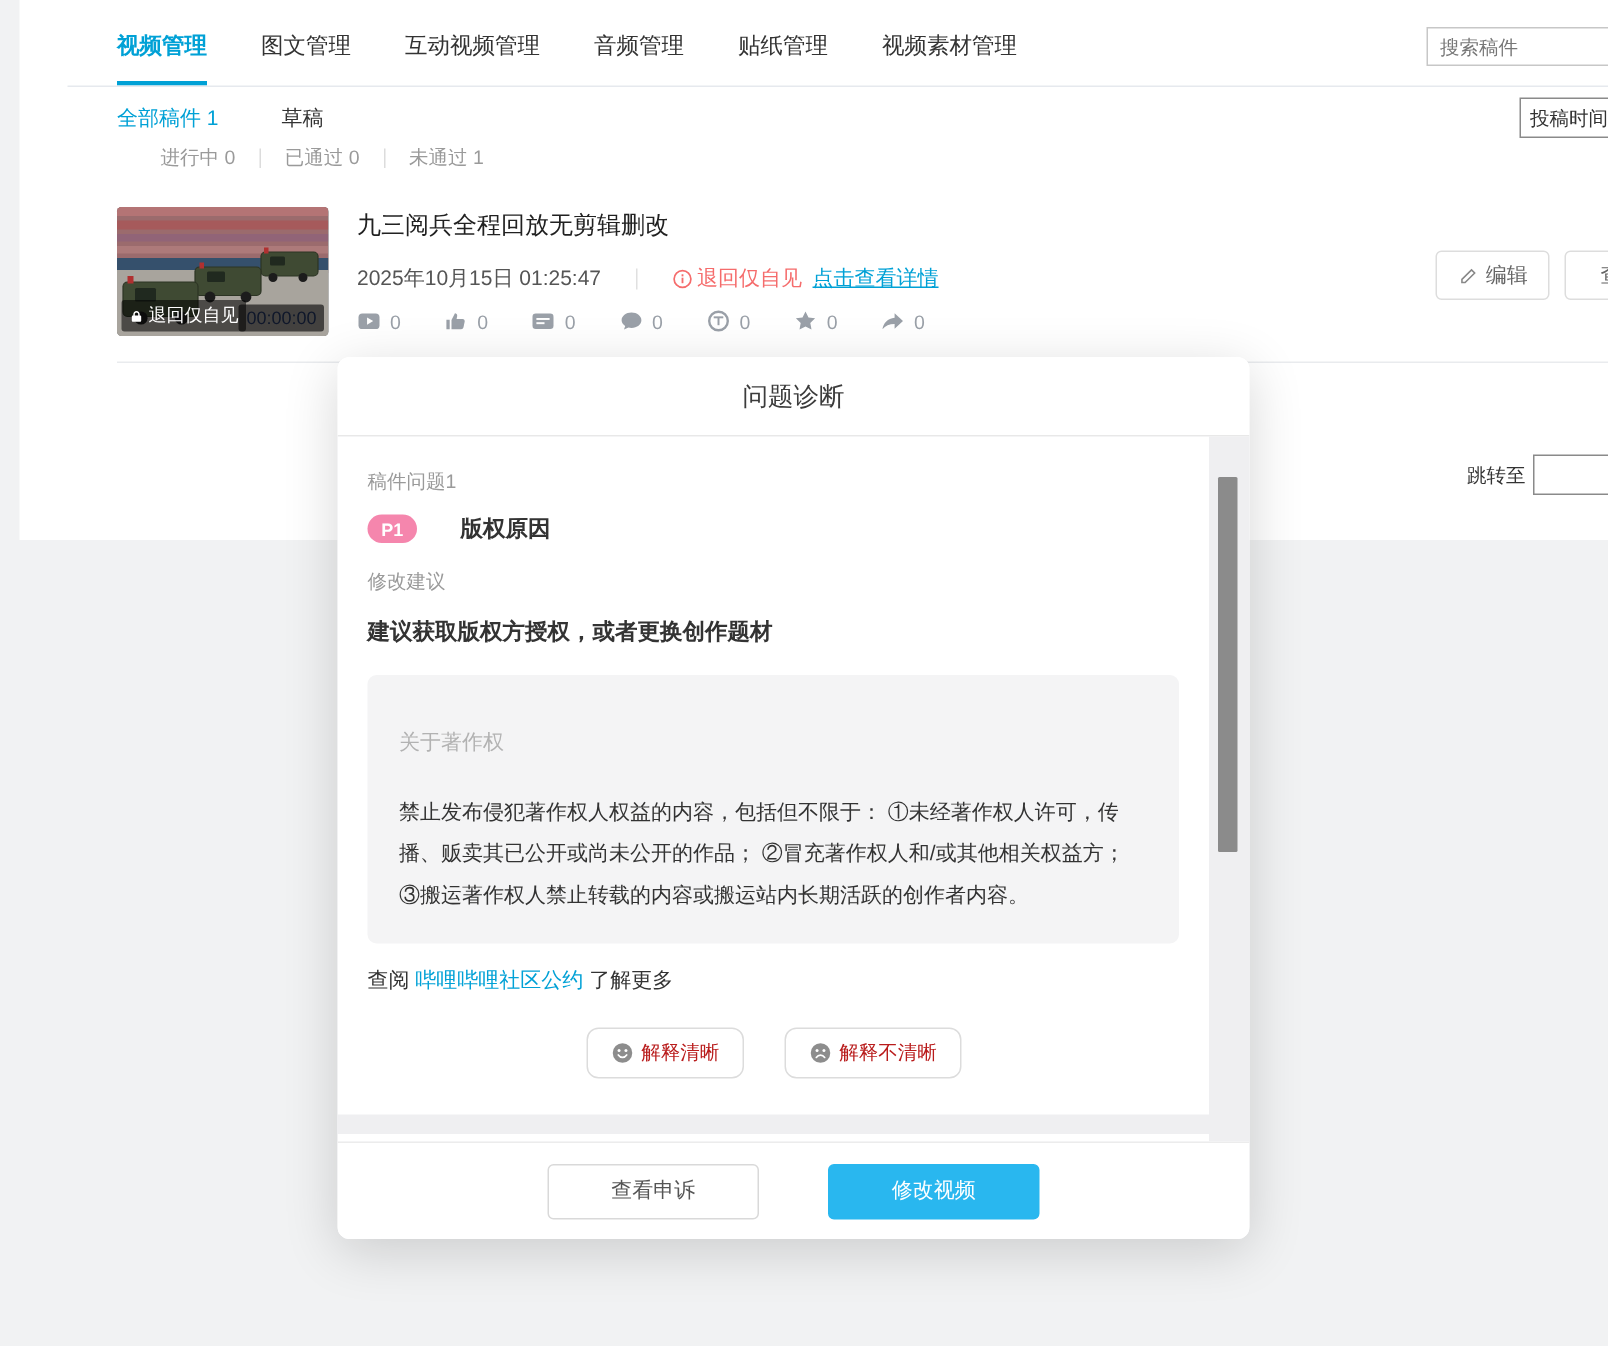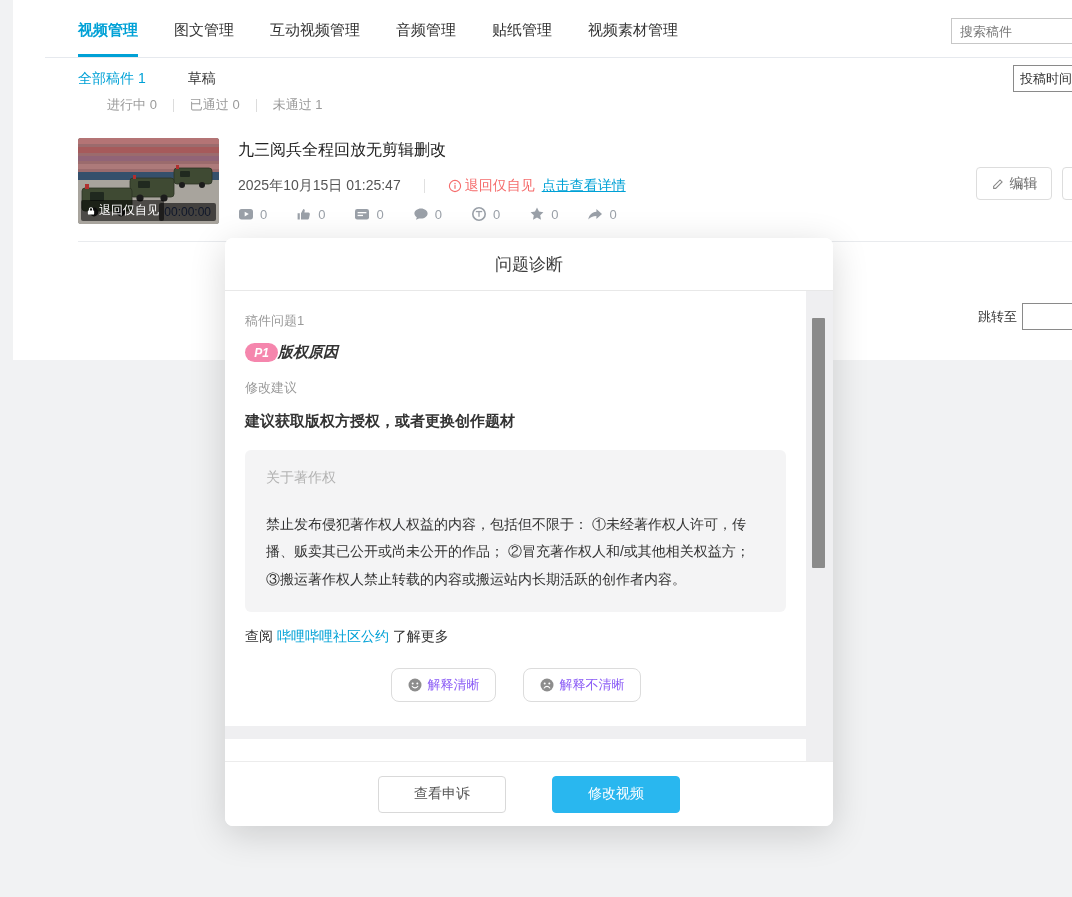--- a/index.html
+++ b/index.html
@@ -64,21 +64,21 @@
   .meta-link { color:#00a1d6; text-decoration:underline; margin-left:7px; cursor:pointer; }
   .stats-row { position:absolute; left:225px; top:206px; display:flex; gap:29px; }
   .stat { display:flex; align-items:center; gap:6px; color:#9aa0a8; font-size:13px; }
   .stat svg { width:16px; height:16px; }
   .item-divider { position:absolute; left:65px; right:0; top:241px; height:1px; background:#e9ebee; }
 
   .action-btn {
     position:absolute; top:167px; width:76px; height:33px;
     border:1px solid #ddd; border-radius:4px; background:#fff;
     display:flex; align-items:center; justify-content:center; gap:5px;
-    font-size:14px; color:#666; cursor:pointer;margin-left:19px;
+    font-size:14px; color:#666; cursor:pointer;
   }
   .action-btn svg { width:14px; height:14px; }
   .btn-edit { left:944px; }
   .btn-view { left:1030px; }
 
   .jump-row { position:absolute; left:965px; top:303px; display:flex; align-items:center; gap:5px; font-size:13px; color:#333; }
   .jump-input { width:92px; height:27px; border:1px solid #8a8a8a; outline:none; font-size:13px; padding:0 5px; }
 
   
   .modal {
@@ -89,51 +89,51 @@
   .modal-header {
     height:53px; display:flex; align-items:center; justify-content:center;
     font-size:17px; color:#3c3c3c; border-bottom:1px solid #e8e8e8; background:#fff;
   }
   .modal-body {
     position:absolute; top:53px; left:0; right:0; bottom:65px;
     background:#efeff1; overflow:hidden;
   }
   .sectioncard { background:#fff; width:calc(100% - 27px); padding:21px 20px 24px; margin-bottom:13px; }
   .q-label { font-size:13px; color:#9a9a9a; }
-  .q-reason-row { display:flex; align-items:center; gap:0; margin-top:13px;font-style:italic; }
+  .q-reason-row { display:flex; align-items:center; gap:29px; margin-top:13px; }
   .p-badge {
     min-width:33px; height:19px; border-radius:10px; background:#f586ad;
     color:#fff; font-size:12px; font-weight:bold;
     display:flex; align-items:center; justify-content:center; padding:0 7px;
   }
   .q-reason { font-size:15px; font-weight:bold; color:#333; }
   .sugg-label { font-size:13px; color:#9a9a9a; margin-top:17px; }
   .sugg-text { font-size:15px; font-weight:bold; color:#333; margin-top:15px; }
   .info-box { background:#f4f4f5; border-radius:6px; padding:19px 21px; margin-top:19px; }
-  .info-title { font-size:14px; color:#b2b2b2; }
+  .info-title { font-size:14px; color:#b2b2b2;margin-top:17px; }
   .info-body { font-size:14px; color:#333; line-height:1.95; margin-top:24px; }
   .link-row { font-size:14px; color:#333; margin-top:16px; }
   .link-blue { color:#00a1d6; cursor:pointer; }
   .feedback-row { display:flex; justify-content:center; gap:27px; margin-top:22px; }
   .feedback-btn {
     display:flex; align-items:center; gap:5px; height:34px; padding:0 15px;
     border:1px solid #dcdcdc; border-radius:8px; background:#fff;
-    font-size:13px; color:#8b5cf6; cursor:pointer;
+    font-size:13px; color:#b91c1c; cursor:pointer;
   }
   .feedback-btn svg { width:16px; height:16px; color:#8d8d8d; }
   .scroll-thumb {
     position:absolute; right:8px; top:27px; width:13px; height:250px;
     background:#8b8b8b; border-radius:1px; cursor:grab;
   }
   .modal-footer {
     position:absolute; left:0; right:0; bottom:0; height:65px; background:#fff;
     border-top:1px solid #ececec; display:flex; align-items:center; justify-content:center; gap:22px;
   }
   .footer-btn {
-    width:128px; height:37px; border-radius:4px; font-size:14px;
+    width:141px; height:37px; border-radius:4px; font-size:14px;
     display:flex; align-items:center; justify-content:center; cursor:pointer;
   }
   .btn-appeal { background:#fff; border:1px solid #d9d9d9; color:#555; }
   .btn-modify { background:#29b7ef; border:1px solid #29b7ef; color:#fff;margin-left:24px; }
 </style>
 </head>
 <body>
 
 <div class="page-card">
 

